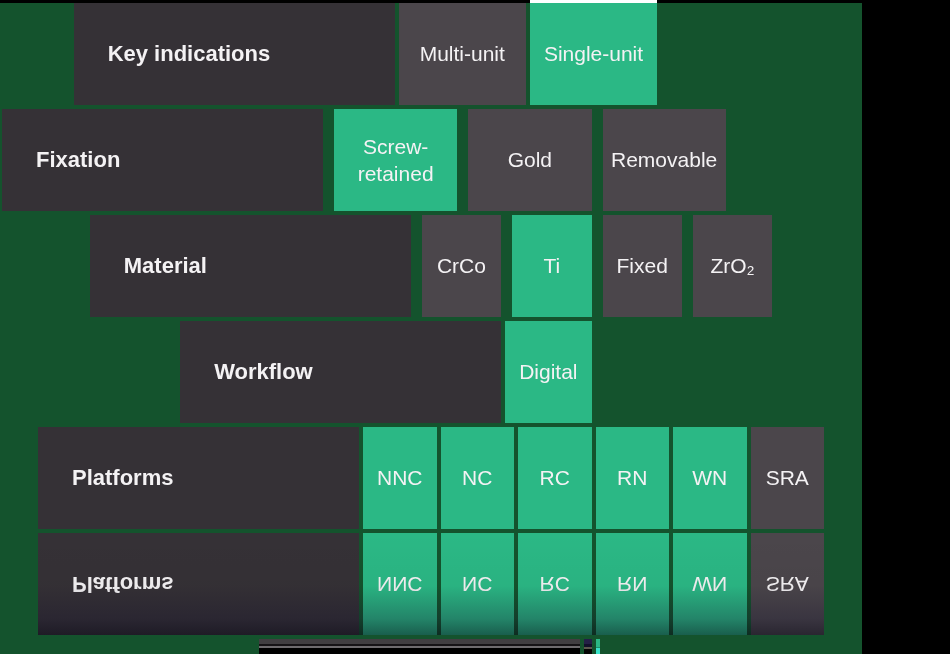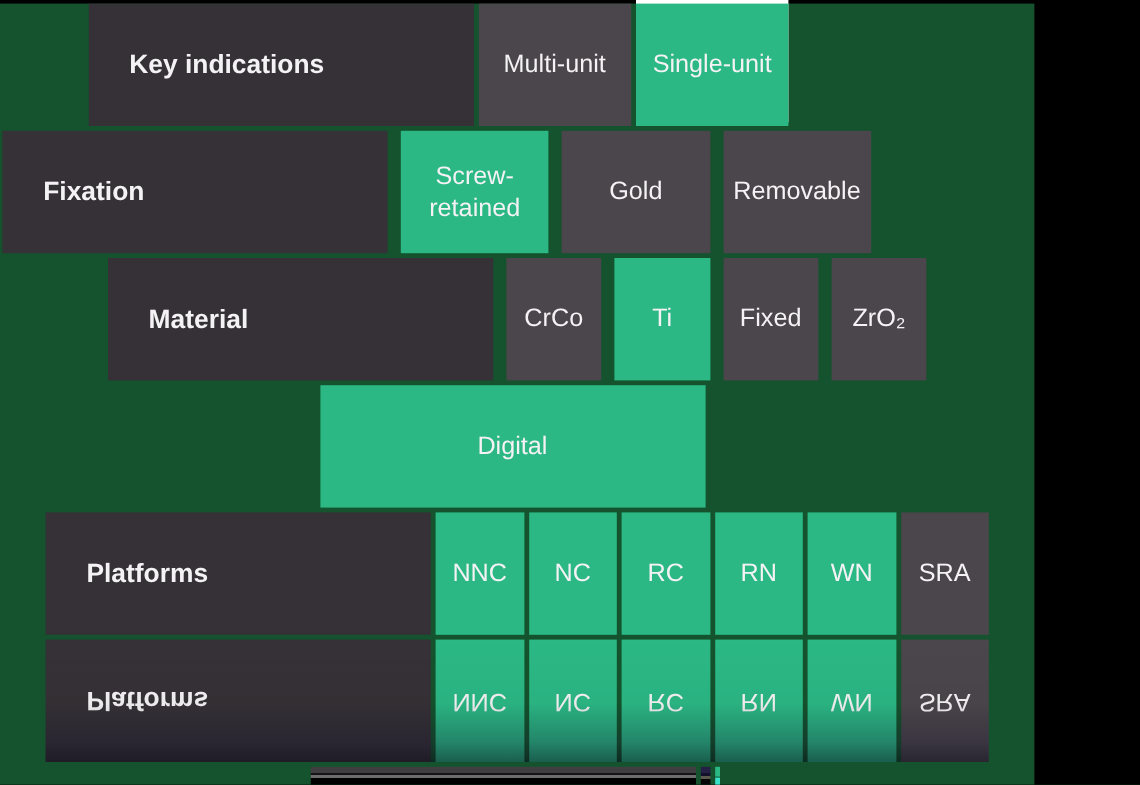--- a/index.html
+++ b/index.html
@@ -77,20 +77,21 @@
         <div class="cell option">Removable</div>
       </div>
       <div class="row cols-4">
         <div class="cell label-cell">Material</div>
         <div class="cell option">CrCo</div>
         <div class="cell option selected">Ti</div>
         <div class="cell option">Fixed</div>
         <div class="cell option">ZrO₂</div>
       </div>
       <div class="row cols-2">
+        <div class="cell label-cell">Workflow</div>
         <div class="cell option selected">Digital</div>
       </div>
       <div class="row cols-6">
         <div class="cell label-cell">Platforms</div>
         <div class="cell option selected">NNC</div>
         <div class="cell option selected">NC</div>
         <div class="cell option selected">RC</div>
         <div class="cell option selected">RN</div>
         <div class="cell option selected">WN</div>
         <div class="cell option">SRA</div>

